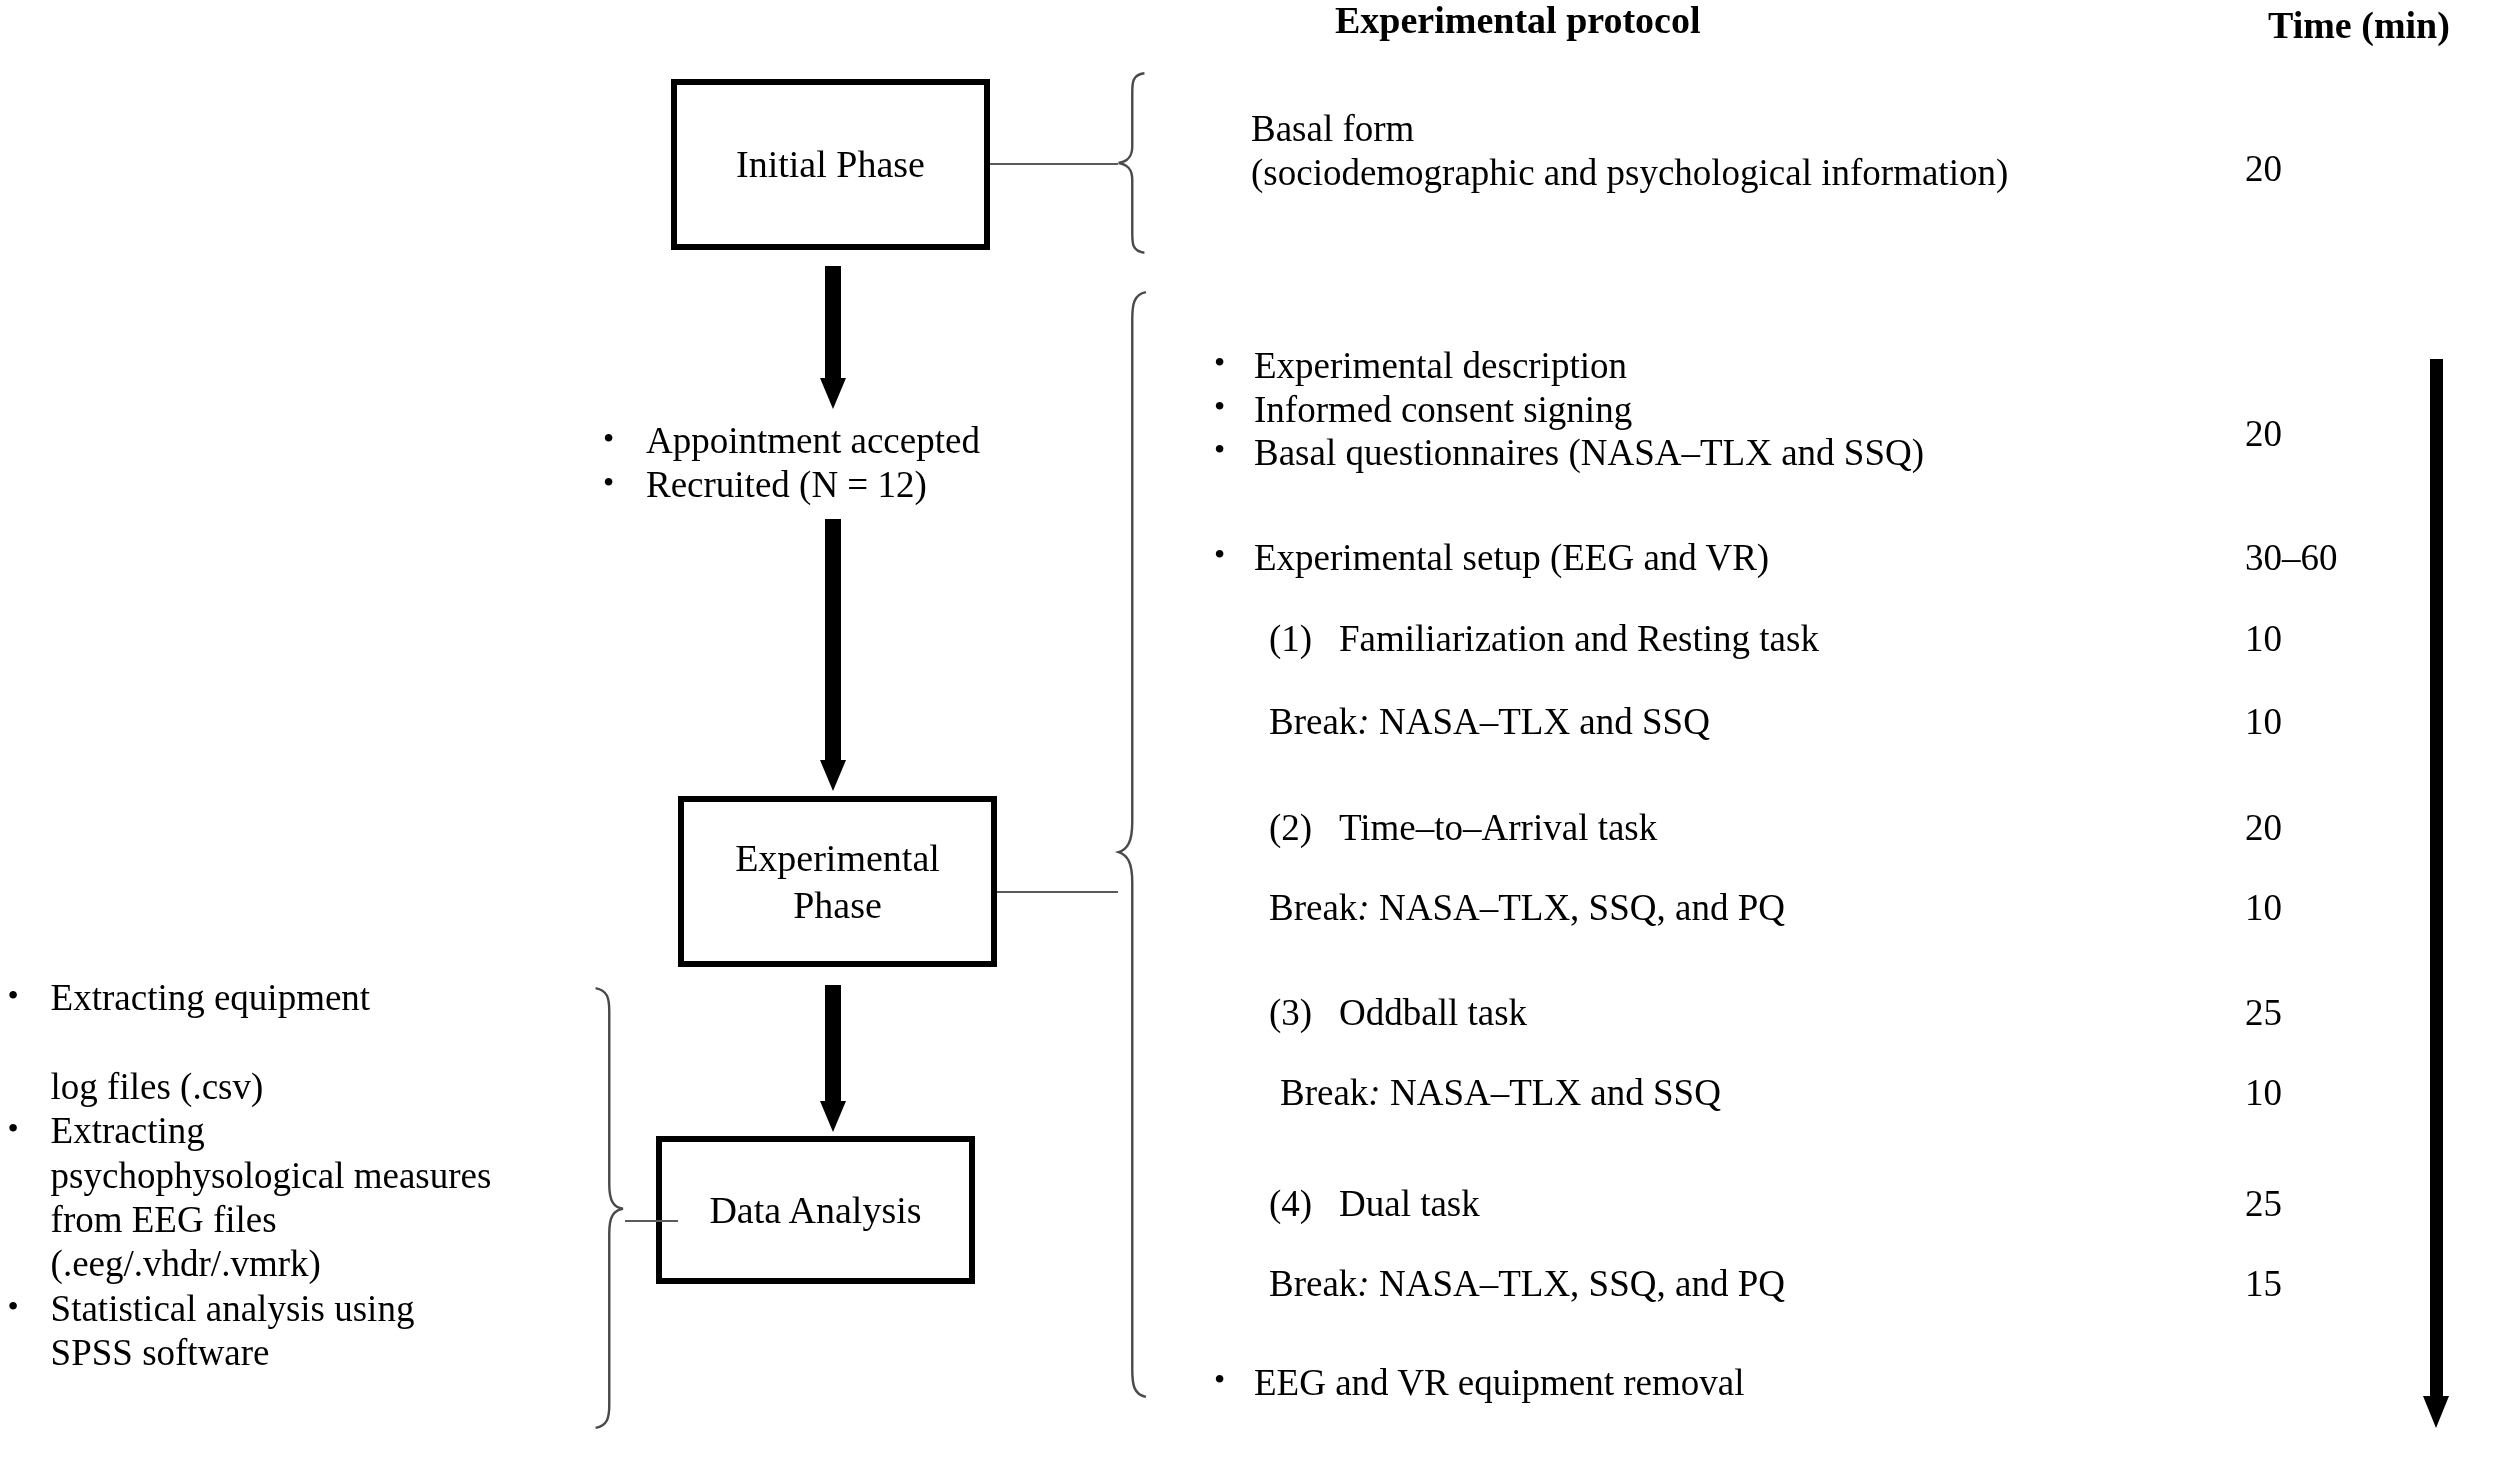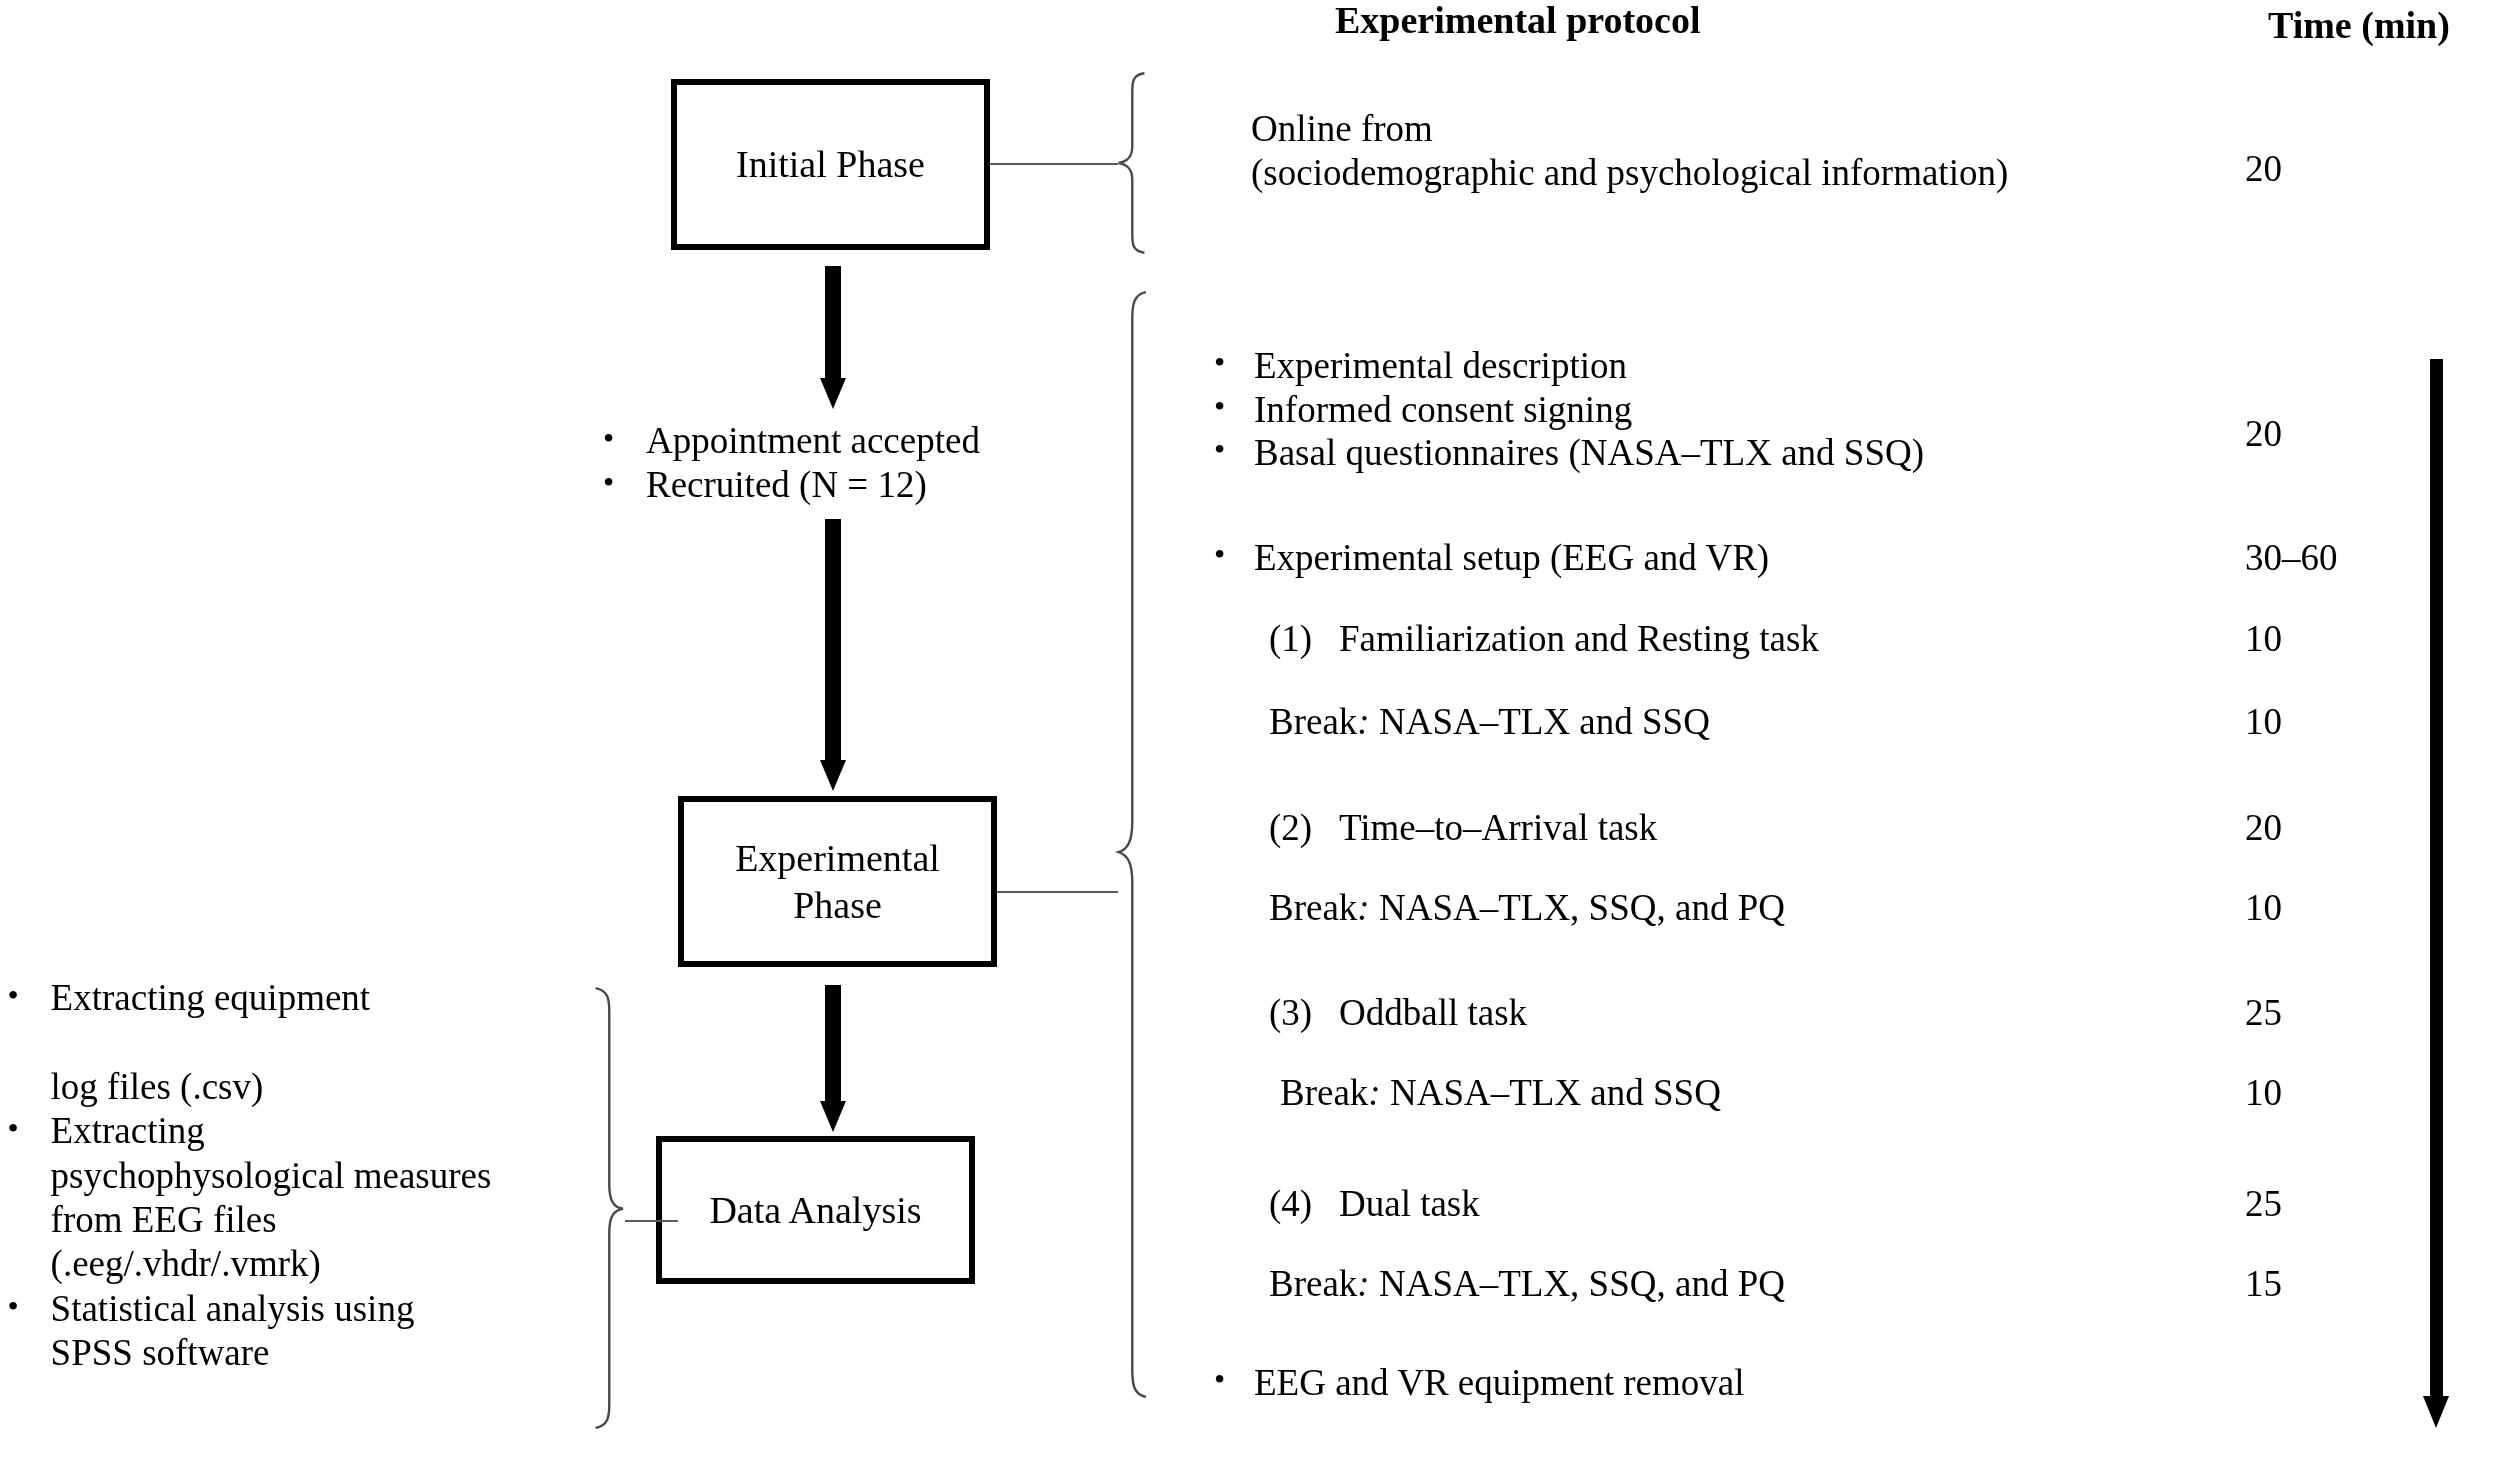--- a/index.html
+++ b/index.html
@@ -216,21 +216,21 @@
     <div class="ml-row">
       <span class="bdot">•</span>
       <span>
         <span>Statistical analysis using</span><br>
         <span>SPSS software</span>
       </span>
     </div>
   </div>
 
   <div class="abs p-text" style="left:1251px; top:107px;">
-    <div>Online from</div>
+    <div>Basal form</div>
     <div>(sociodemographic and psychological information)</div>
   </div>
   <div class="abs t-val" style="left:2245px; top:147px;">20</div>
 
   <div class="abs p-text" style="left:1214px; top:344px;">
     <div class="bullet-row">
       <span class="bdot">•</span>
       <span>Experimental description</span>
     </div>
     <div class="bullet-row">

